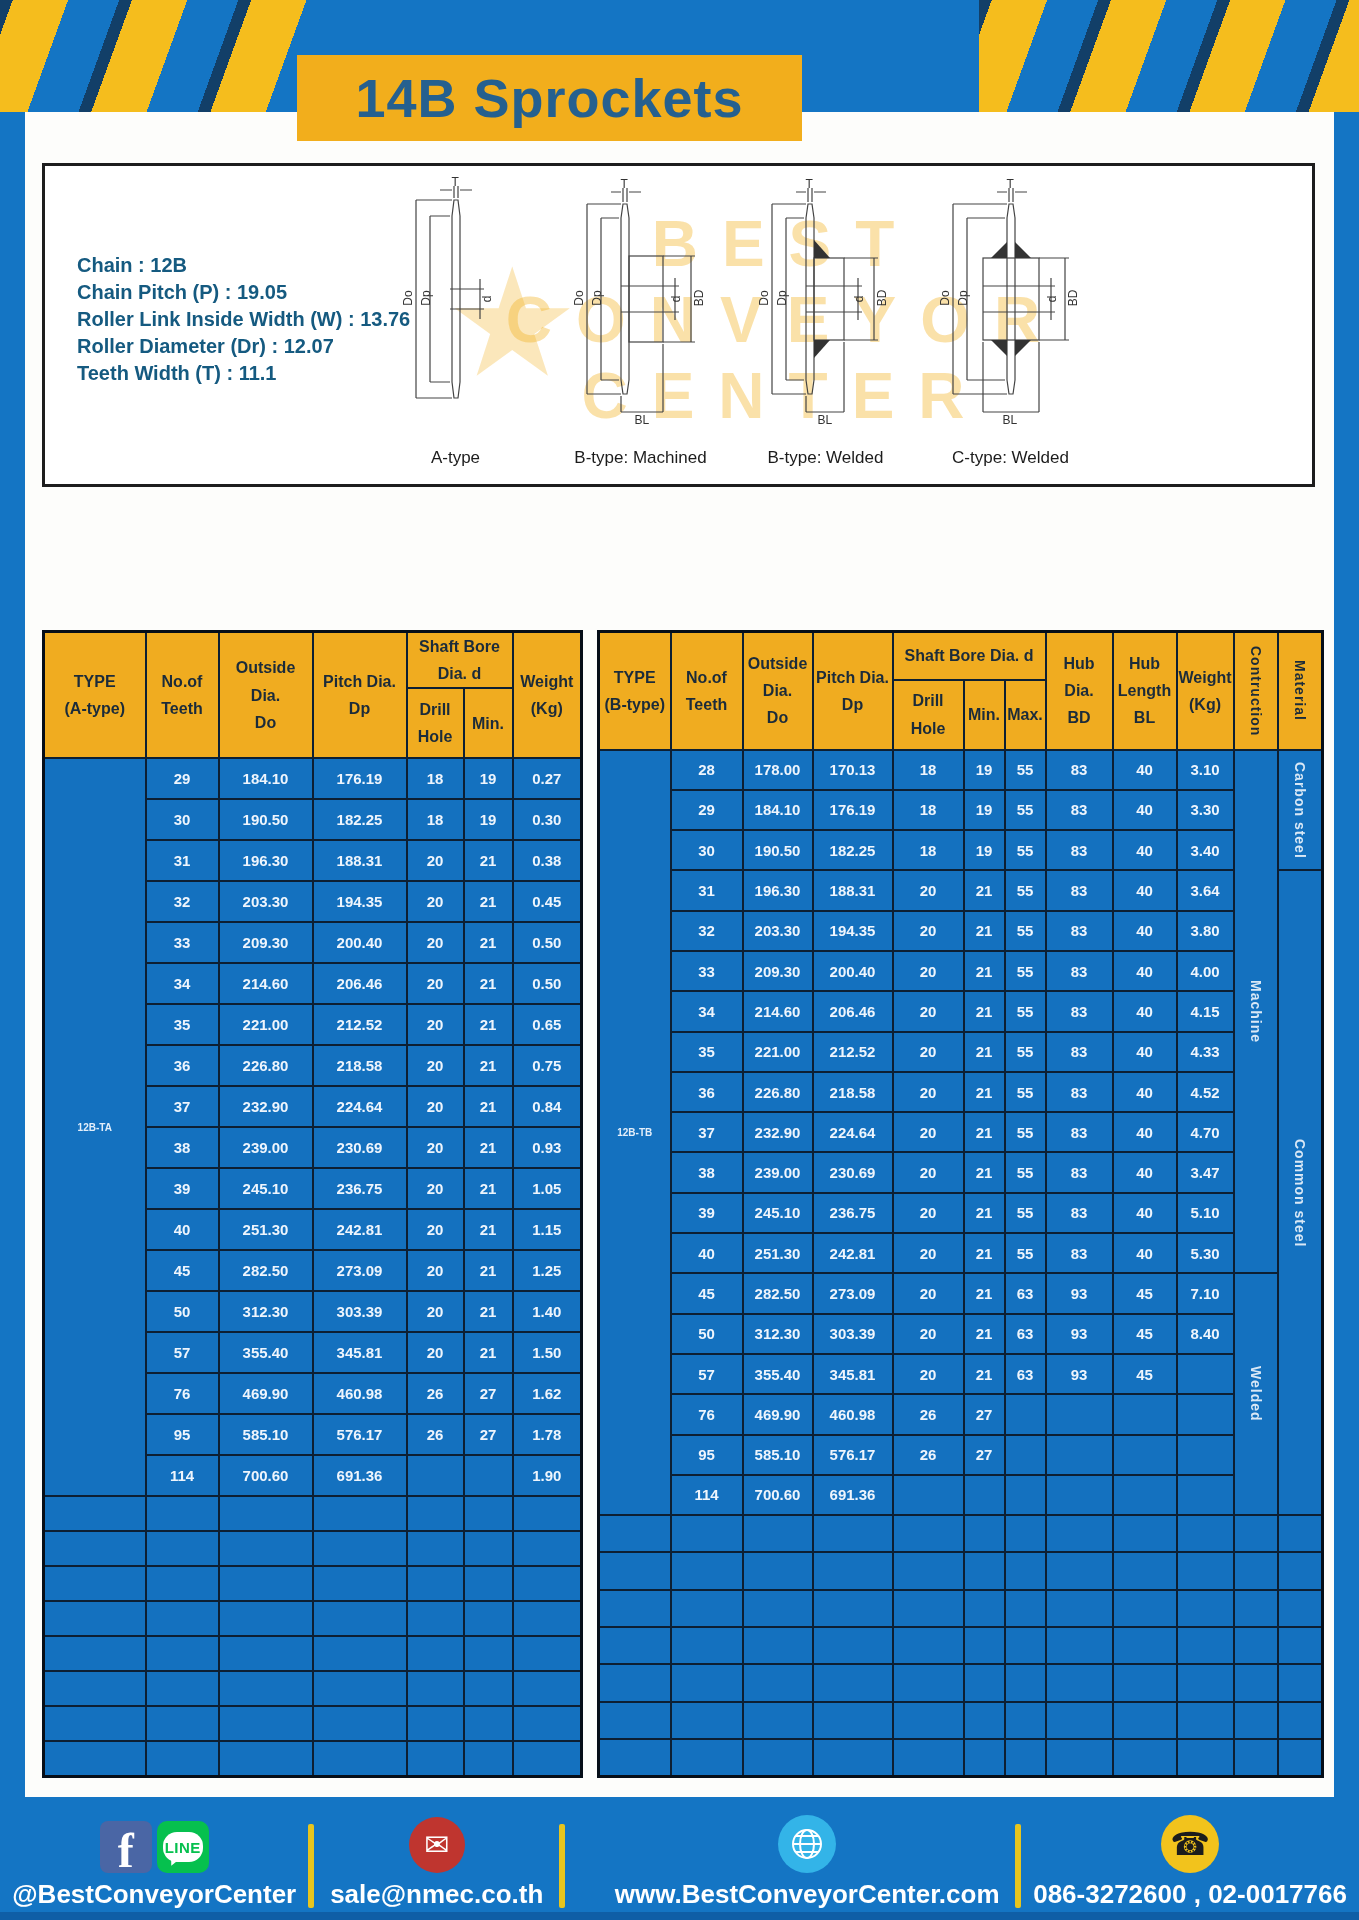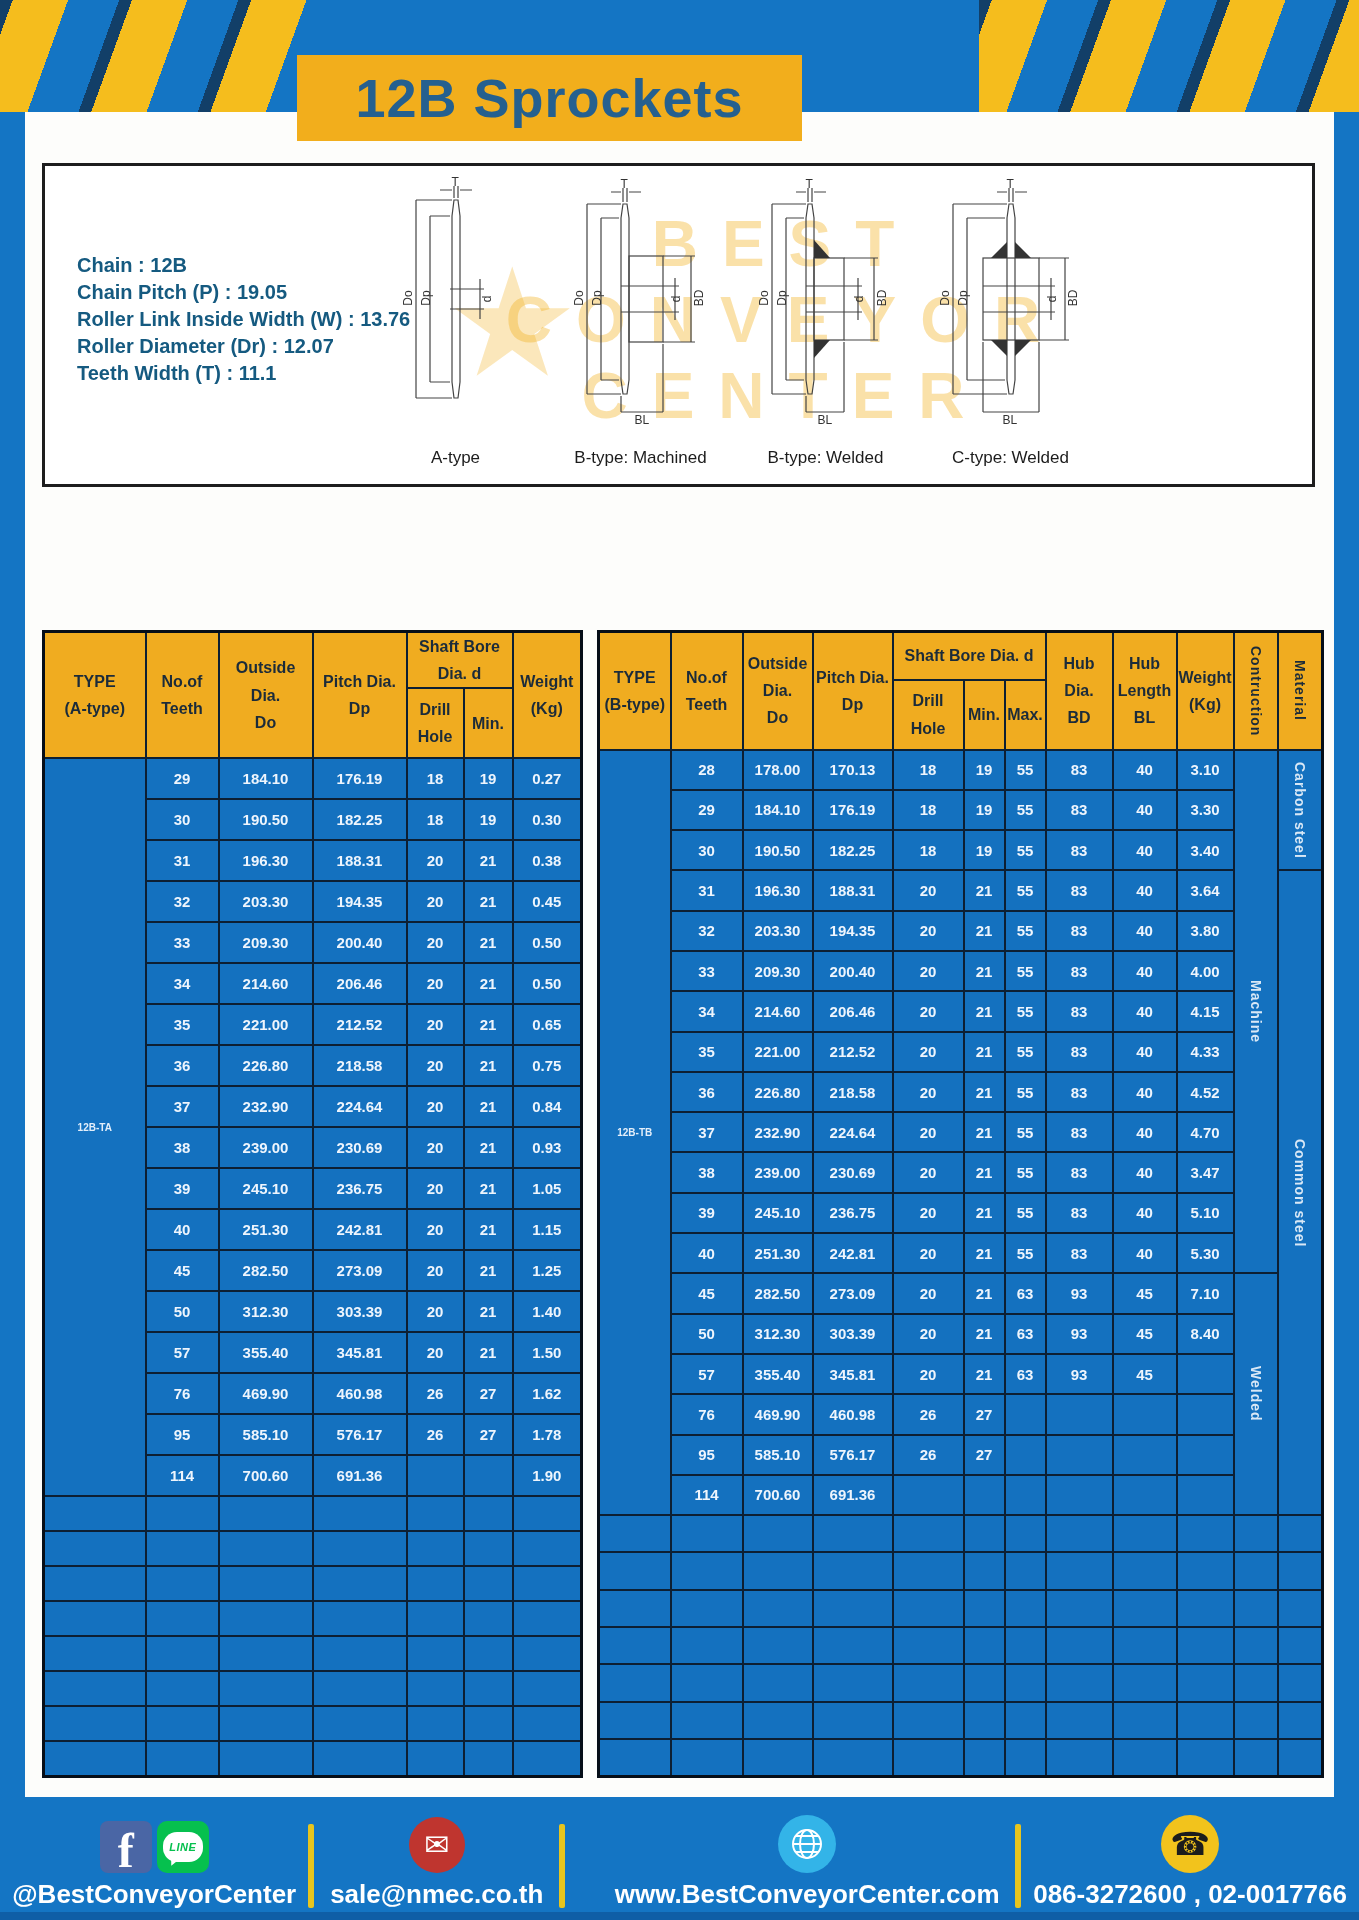--- a/index.html
+++ b/index.html
@@ -54,21 +54,21 @@
   .fsec{display:flex;flex-direction:column;align-items:center;justify-content:flex-end;gap:6px;}
   .fs1{width:315px;} .fs2{width:250px;} .fs3{width:425px;padding-left:34px;} .fs4{width:345px;}
   .fdiv{width:6px;height:84px;background:#e7c51e;border-radius:2px;align-self:flex-end;margin-bottom:2px;}
   .flabel{color:#ffffff;font-weight:bold;font-size:26px;white-space:nowrap;}
   .icon-row{display:flex;gap:5px;align-items:center;}
   .fb{width:52px;height:52px;background:#4a66a5;border-radius:8px;display:flex;align-items:flex-end;
       justify-content:center;overflow:hidden;}
   .fb span{color:#fff;font-family:"Liberation Serif",serif;font-weight:bold;font-size:48px;line-height:44px;}
   .line-ic{width:52px;height:52px;background:#06c04e;border-radius:10px;display:flex;align-items:center;justify-content:center;position:relative;}
   .line-bubble{width:40px;height:30px;background:#fff;border-radius:14px;display:flex;align-items:center;justify-content:center;}
-  .line-bubble span{color:#06c04e;font-size:11px;font-weight:bold;letter-spacing:0.5px;font-style:italic;}
+  .line-bubble span{color:#06c04e;font-size:15px;font-weight:bold;letter-spacing:0.5px;}
   .line-tail{position:absolute;left:12px;bottom:7px;width:0;height:0;border-left:4px solid transparent;
       border-right:4px solid transparent;border-top:8px solid #fff;transform:rotate(25deg);}
   .mail{width:56px;height:56px;background:#bf352f;border-radius:50%;display:flex;align-items:center;justify-content:center;}
   .mail span{color:#fff;font-size:30px;line-height:30px;font-family:"DejaVu Sans",sans-serif;}
   .globe{width:58px;height:58px;background:#33b4e8;border-radius:50%;display:flex;align-items:center;justify-content:center;}
   .phone{width:58px;height:58px;background:#f2c31c;border-radius:50%;display:flex;align-items:center;justify-content:center;}
   .phone span{color:#1c1c1c;font-size:32px;line-height:32px;font-family:"DejaVu Sans",sans-serif;}
   .footer::after{content:"";position:absolute;left:0;bottom:0;width:100%;height:8px;background:#0f5ea6;}
 </style>
 </head>
@@ -814,21 +814,21 @@
               <td></td>
               <td></td>
             </tr>
           </tbody>
         </table>
     </div>
 
   </div>
 
   <div class="title-box">
-    <span>12B Sprockets</span>
+    <span>14B Sprockets</span>
   </div>
 
   <div class="footer">
     <div class="fsec fs1">
       <div class="icon-row">
         <div class="fb">
             <span>f</span>
           </div>
         <div class="line-ic">
           <div class="line-bubble">

